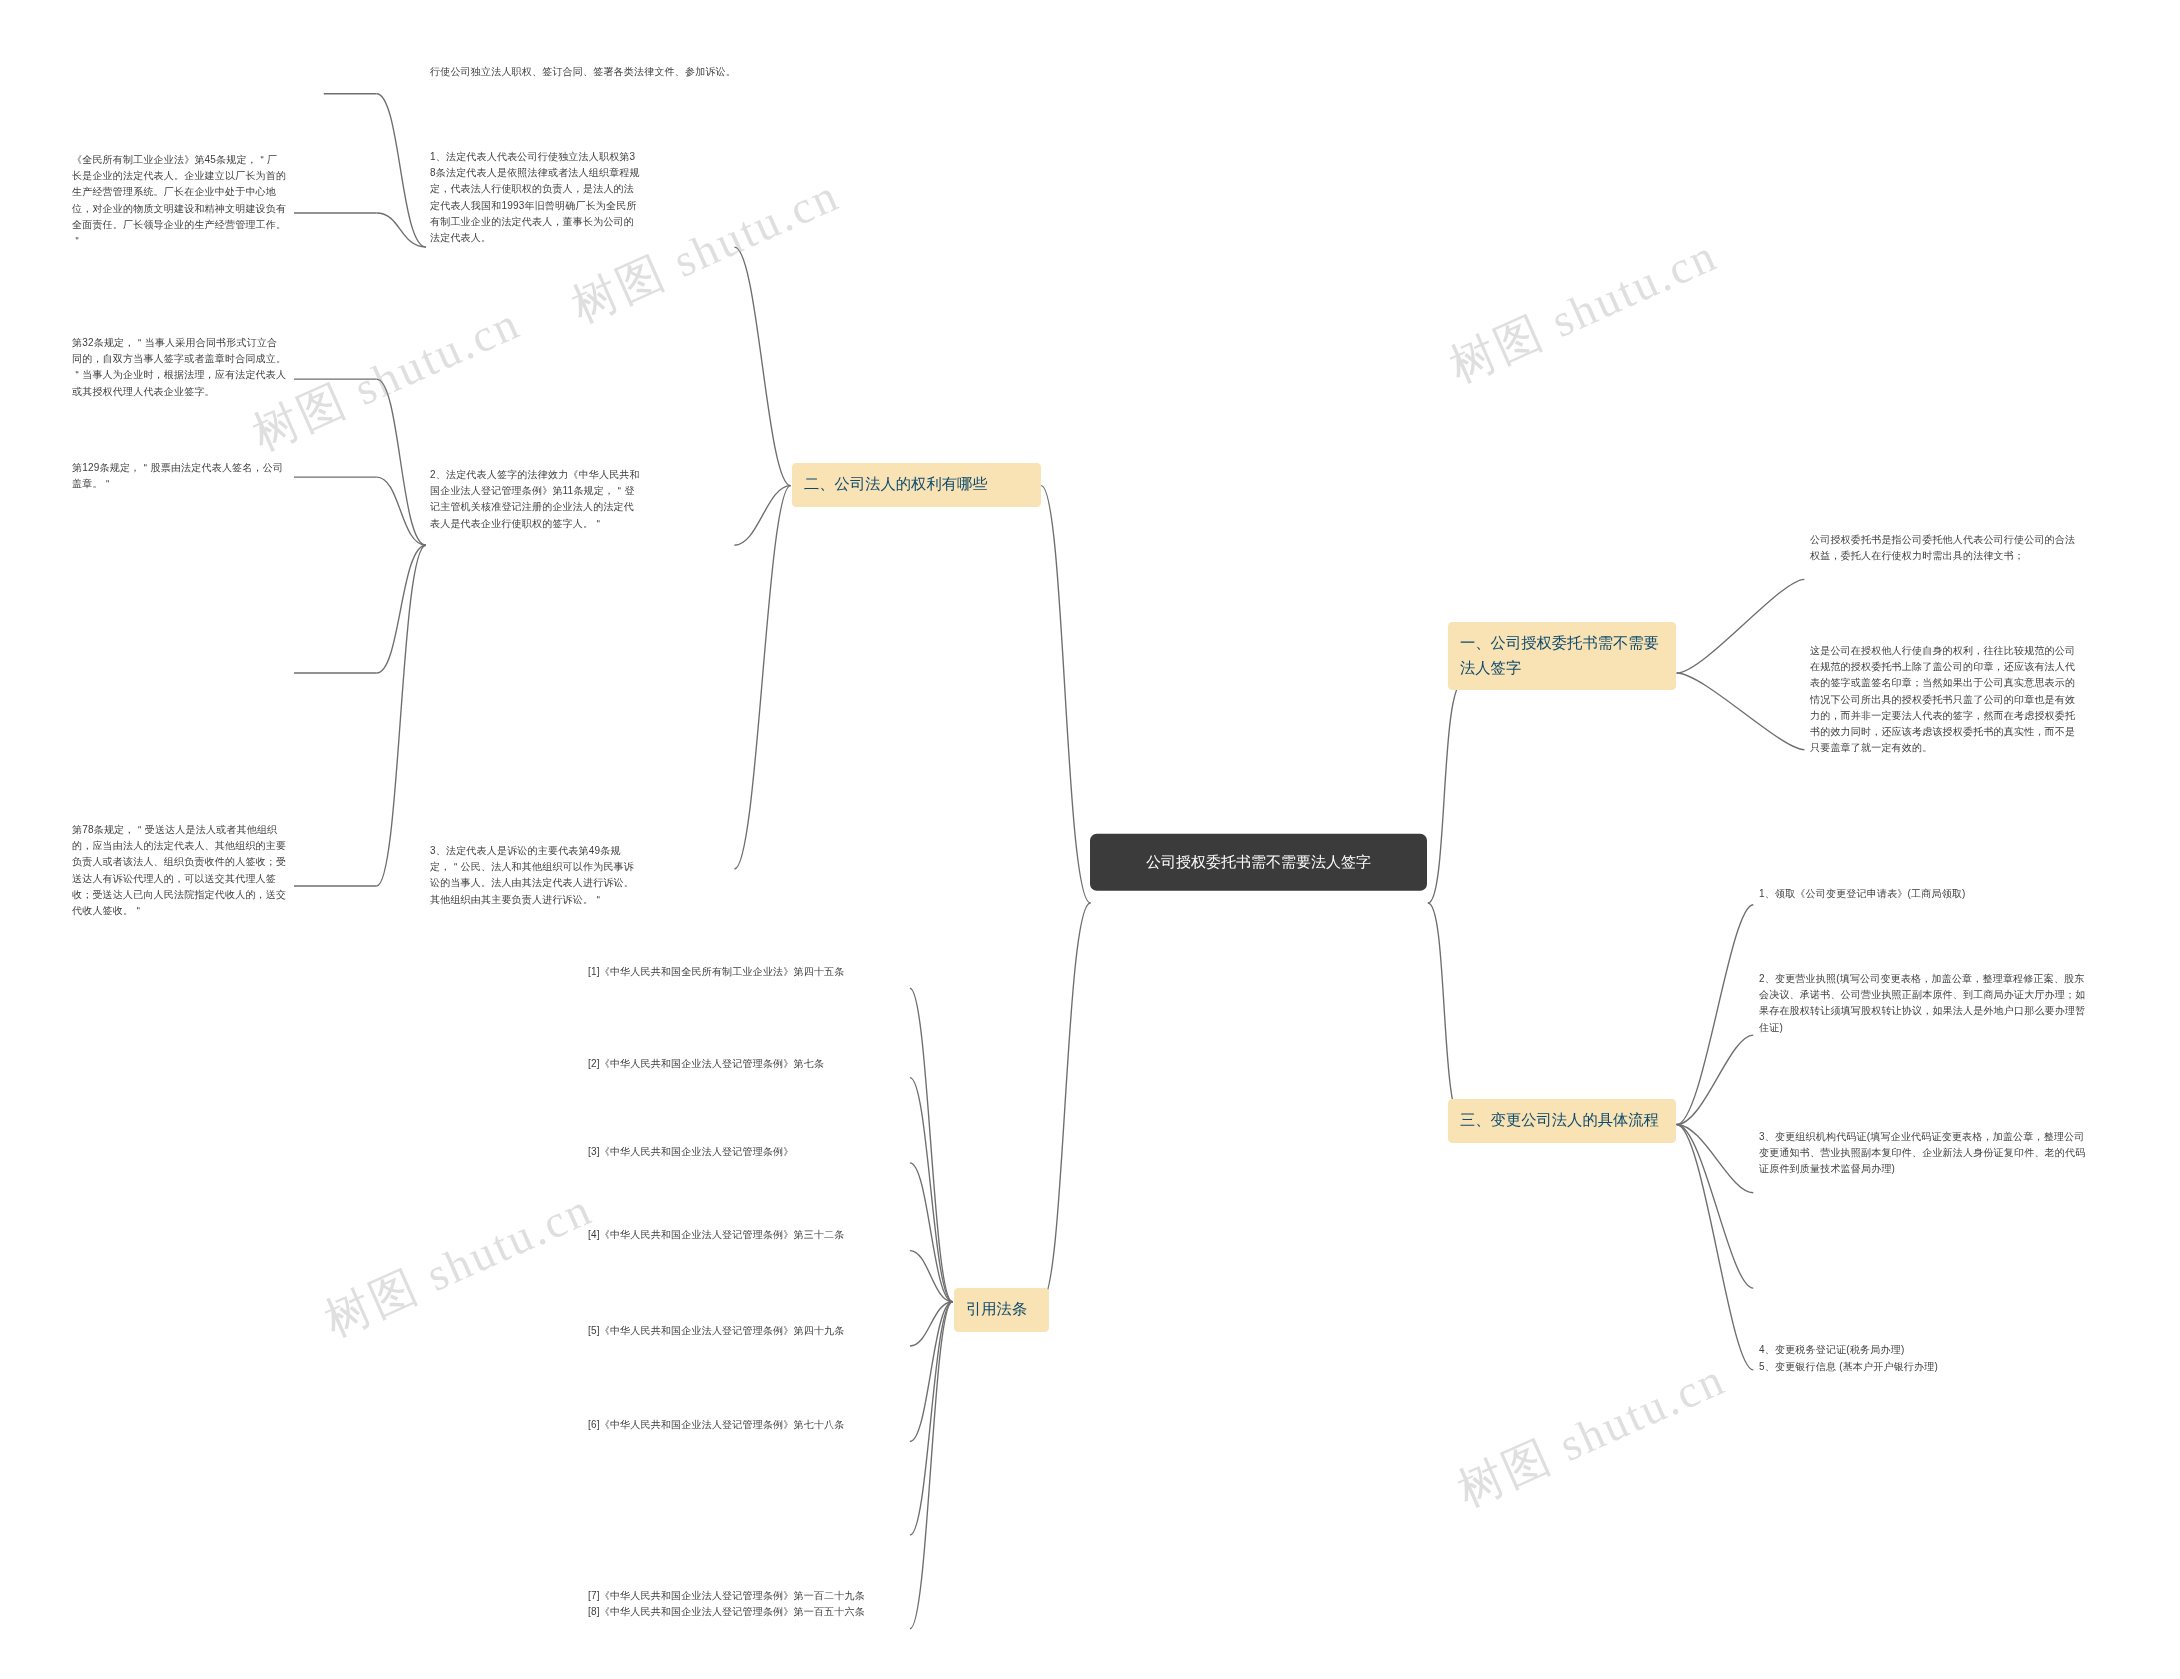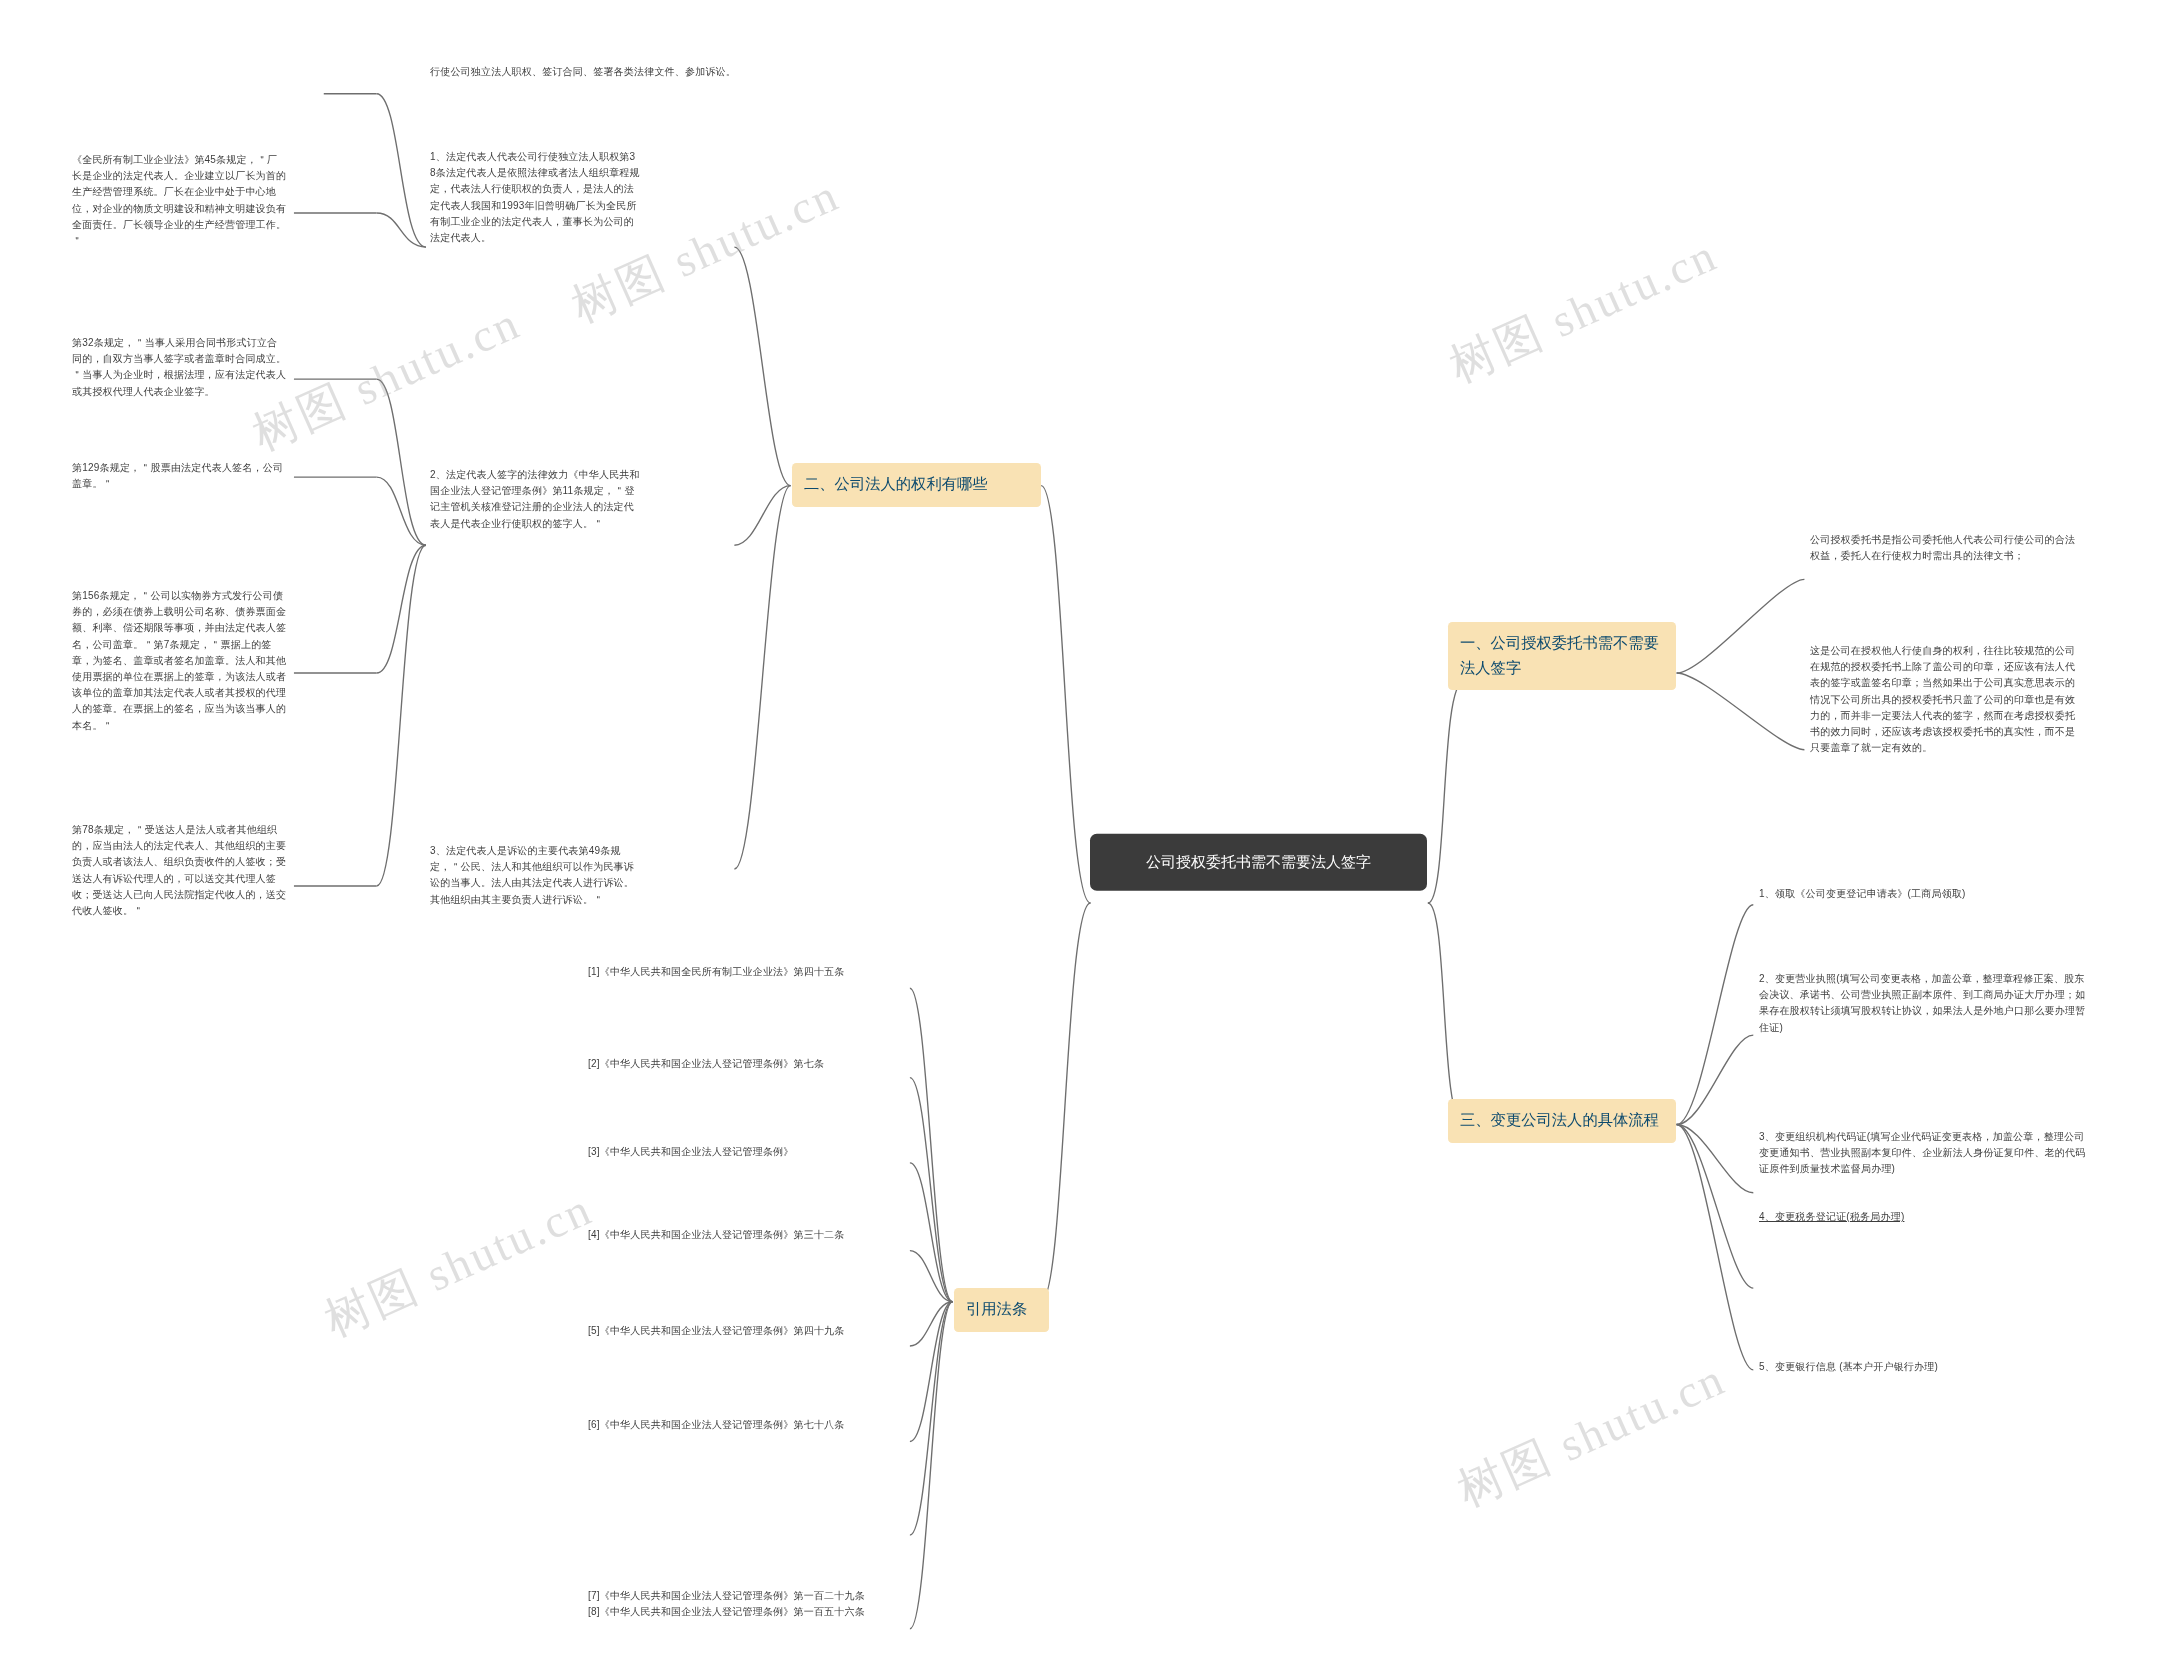--- a/index.html
+++ b/index.html
@@ -133,21 +133,20 @@
 
   <div class="node branch" style="left:792px;top:463px;width:249px;">二、公司法人的权利有哪些</div>
 
   <div class="node leaf" style="left:430px;top:149px;width:211px;">1、法定代表人代表公司行使独立法人职权第38条法定代表人是依照法律或者法人组织章程规定，代表法人行使职权的负责人，是法人的法定代表人我国和1993年旧曾明确厂长为全民所有制工业企业的法定代表人，董事长为公司的法定代表人。</div>
   <div class="node leaf" style="left:430px;top:64px;width:353px;">行使公司独立法人职权、签订合同、签署各类法律文件、参加诉讼。</div>
   <div class="node leaf" style="left:72px;top:152px;width:215px;">《全民所有制工业企业法》第45条规定，＂厂长是企业的法定代表人。企业建立以厂长为首的生产经营管理系统。厂长在企业中处于中心地位，对企业的物质文明建设和精神文明建设负有全面责任。厂长领导企业的生产经营管理工作。＂</div>
 
   <div class="node leaf" style="left:430px;top:467px;width:211px;">2、法定代表人签字的法律效力《中华人民共和国企业法人登记管理条例》第11条规定，＂登记主管机关核准登记注册的企业法人的法定代表人是代表企业行使职权的签字人。＂</div>
   <div class="node leaf" style="left:72px;top:335px;width:215px;">第32条规定，＂当事人采用合同书形式订立合同的，自双方当事人签字或者盖章时合同成立。＂当事人为企业时，根据法理，应有法定代表人或其授权代理人代表企业签字。</div>
   <div class="node leaf" style="left:72px;top:460px;width:215px;">第129条规定，＂股票由法定代表人签名，公司盖章。＂</div>
-  <div class="node leaf" style="left:72px;top:588px;width:215px;">第156条规定，＂公司以实物券方式发行公司债券的，必须在债券上载明公司名称、债券票面金额、利率、偿还期限等事项，并由法定代表人签名，公司盖章。＂第7条规定，＂票据上的签章，为签名、盖章或者签名加盖章。法人和其他使用票据的单位在票据上的签章，为该法人或者该单位的盖章加其法定代表人或者其授权的代理人的签章。在票据上的签名，应当为该当事人的本名。＂</div>
   <div class="node leaf" style="left:72px;top:822px;width:215px;">第78条规定，＂受送达人是法人或者其他组织的，应当由法人的法定代表人、其他组织的主要负责人或者该法人、组织负责收件的人签收；受送达人有诉讼代理人的，可以送交其代理人签收；受送达人已向人民法院指定代收人的，送交代收人签收。＂</div>
 
   <div class="node leaf" style="left:430px;top:811px;width:211px;margin-top:32px;">3、法定代表人是诉讼的主要代表第49条规定，＂公民、法人和其他组织可以作为民事诉讼的当事人。法人由其法定代表人进行诉讼。其他组织由其主要负责人进行诉讼。＂</div>
 
   <div class="node branch" style="left:954px;top:1288px;width:95px;">引用法条</div>
 
   <div class="node leaf" style="left:588px;top:964px;width:317px;">[1]《中华人民共和国全民所有制工业企业法》第四十五条</div>
   <div class="node leaf" style="left:588px;top:1056px;width:317px;">[2]《中华人民共和国企业法人登记管理条例》第七条</div>
   <div class="node leaf" style="left:588px;top:1144px;width:317px;">[3]《中华人民共和国企业法人登记管理条例》</div>
   <div class="node leaf" style="left:588px;top:1227px;width:317px;">[4]《中华人民共和国企业法人登记管理条例》第三十二条</div>
@@ -159,17 +158,17 @@
   <div class="node branch" style="left:1448px;top:622px;width:228px;">一、公司授权委托书需不需要法人签字</div>
 
   <div class="node leaf" style="left:1810px;top:532px;width:274px;">公司授权委托书是指公司委托他人代表公司行使公司的合法权益，委托人在行使权力时需出具的法律文书；</div>
   <div class="node leaf" style="left:1810px;top:643px;width:274px;">这是公司在授权他人行使自身的权利，往往比较规范的公司在规范的授权委托书上除了盖公司的印章，还应该有法人代表的签字或盖签名印章；当然如果出于公司真实意思表示的情况下公司所出具的授权委托书只盖了公司的印章也是有效力的，而并非一定要法人代表的签字，然而在考虑授权委托书的效力同时，还应该考虑该授权委托书的真实性，而不是只要盖章了就一定有效的。</div>
 
   <div class="node branch" style="left:1448px;top:1099px;width:228px;">三、变更公司法人的具体流程</div>
 
   <div class="node leaf" style="left:1759px;top:886px;width:334px;">1、领取《公司变更登记申请表》(工商局领取)</div>
   <div class="node leaf" style="left:1759px;top:971px;width:334px;">2、变更营业执照(填写公司变更表格，加盖公章，整理章程修正案、股东会决议、承诺书、公司营业执照正副本原件、到工商局办证大厅办理；如果存在股权转让须填写股权转让协议，如果法人是外地户口那么要办理暂住证)</div>
   <div class="node leaf" style="left:1759px;top:1129px;width:334px;">3、变更组织机构代码证(填写企业代码证变更表格，加盖公章，整理公司变更通知书、营业执照副本复印件、企业新法人身份证复印件、老的代码证原件到质量技术监督局办理)</div>
-  <div class="node leaf" style="left:1759px;top:1209px;width:334px;text-decoration:underline;">4、变更税务登记证(税务局办理)</div>
+  <div class="node leaf" style="left:1759px;top:1342px;width:334px;">4、变更税务登记证(税务局办理)</div>
   <div class="node leaf" style="left:1759px;top:1359px;width:334px;">5、变更银行信息 (基本户开户银行办理)</div>
 
 </div>
 
 
 </body></html>

